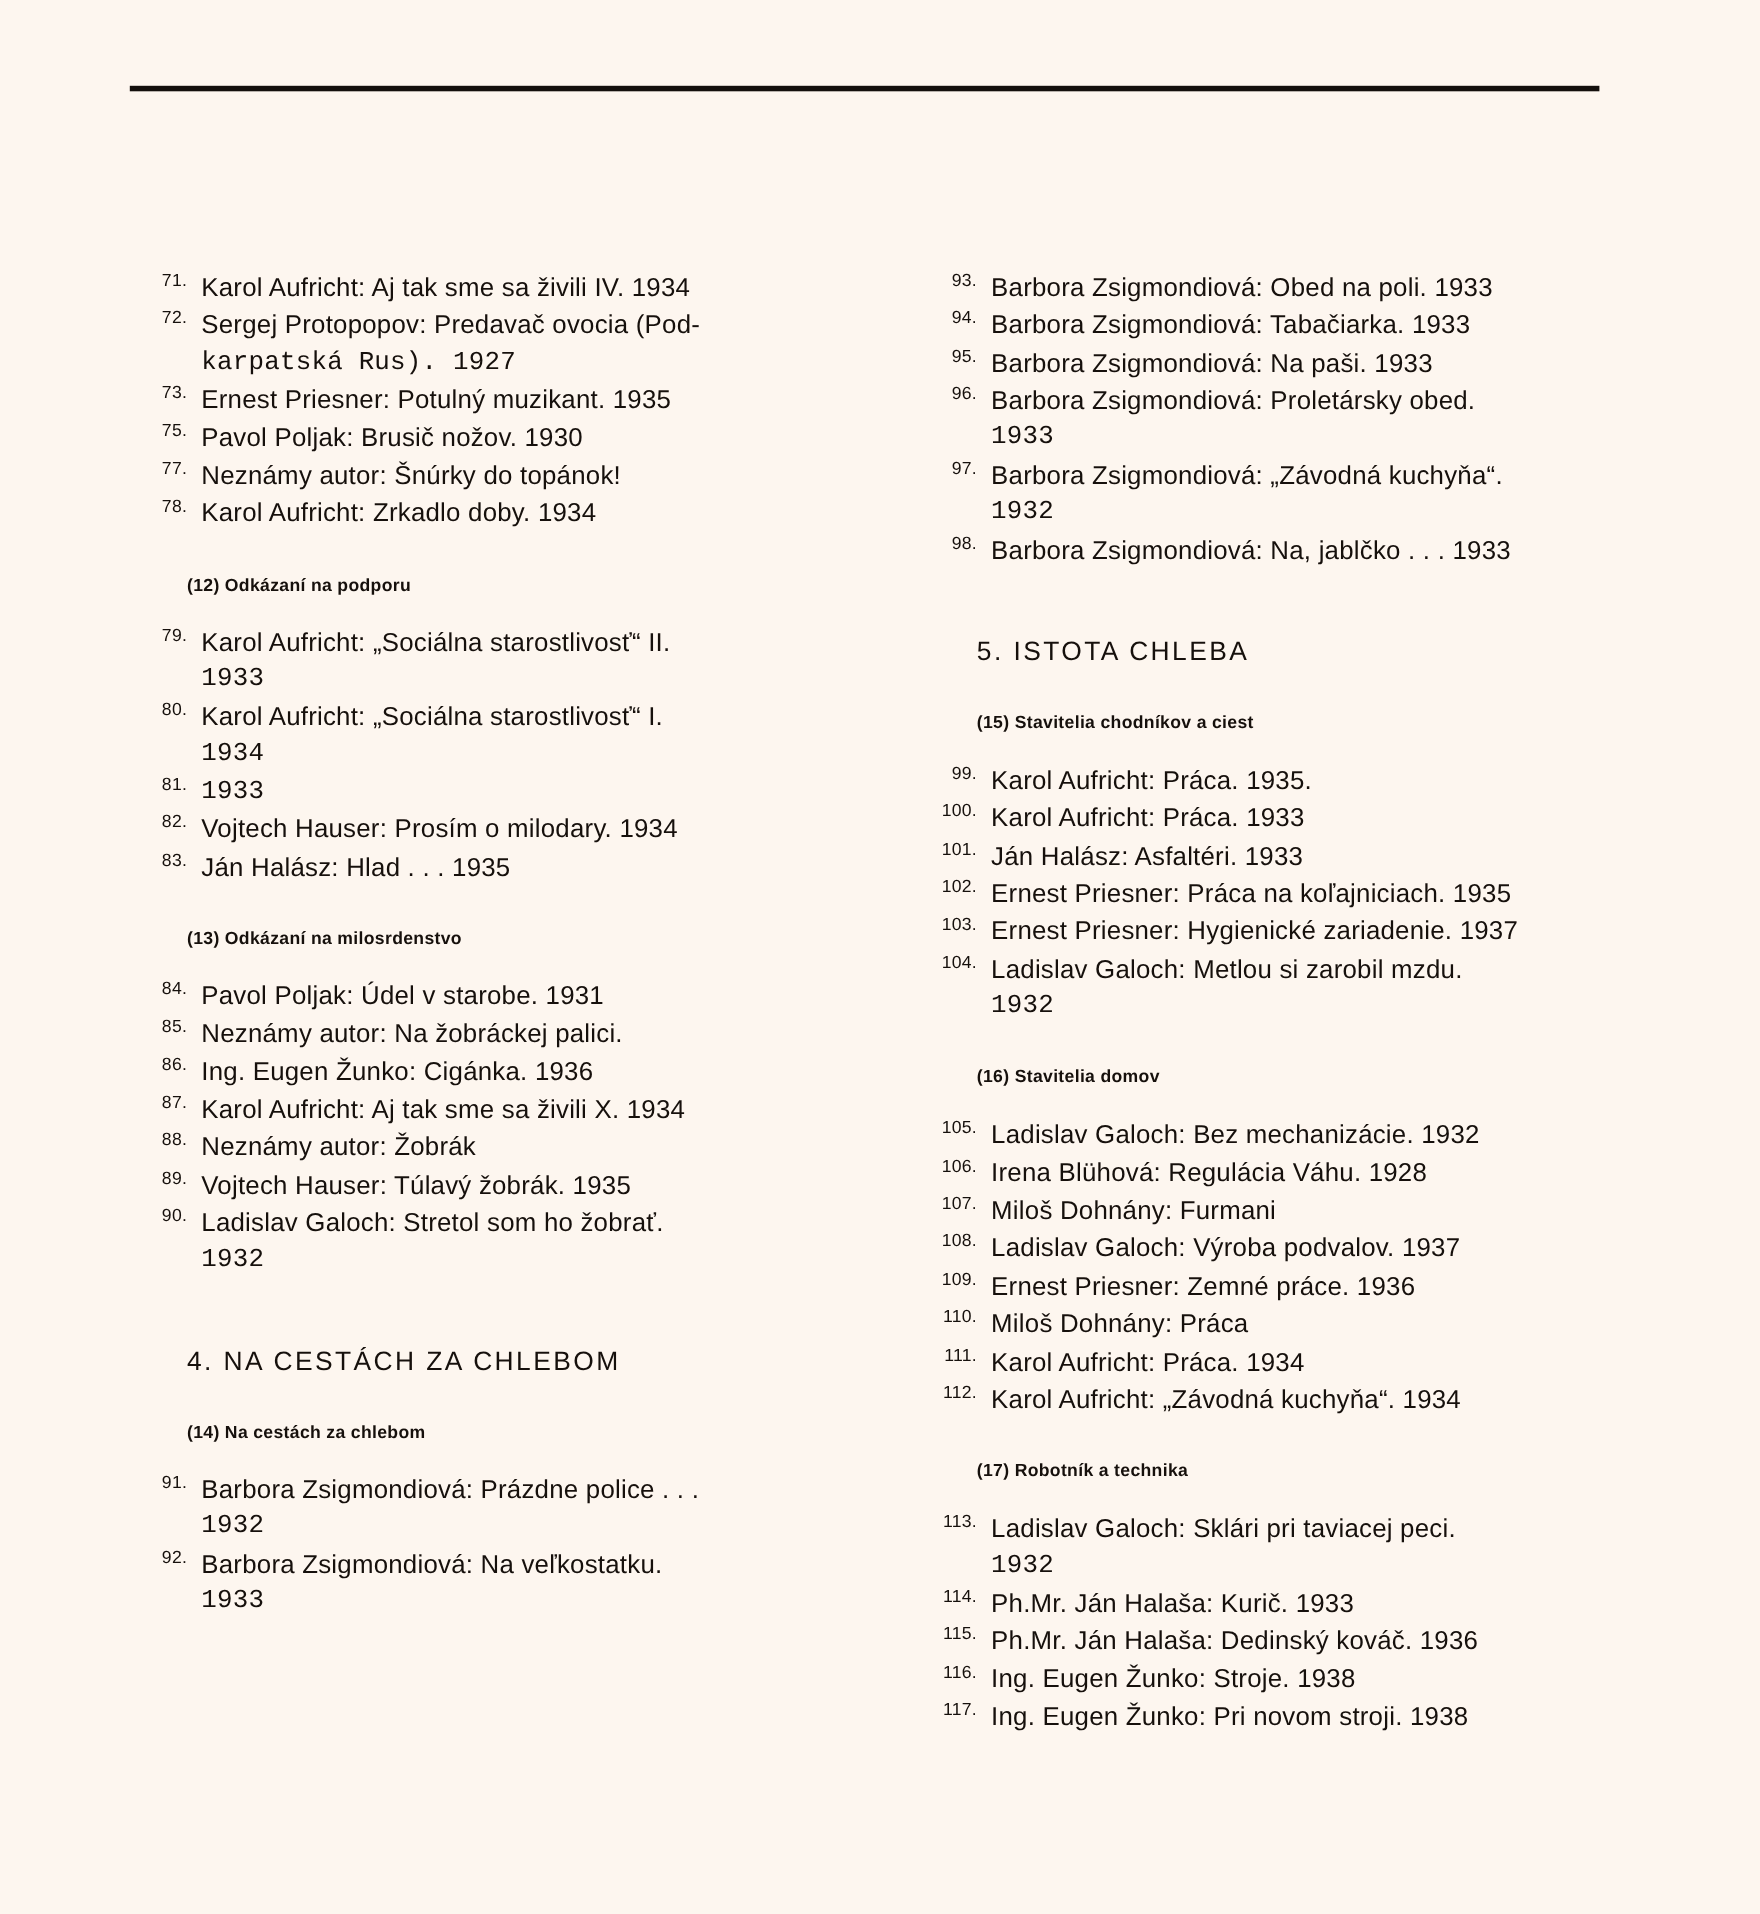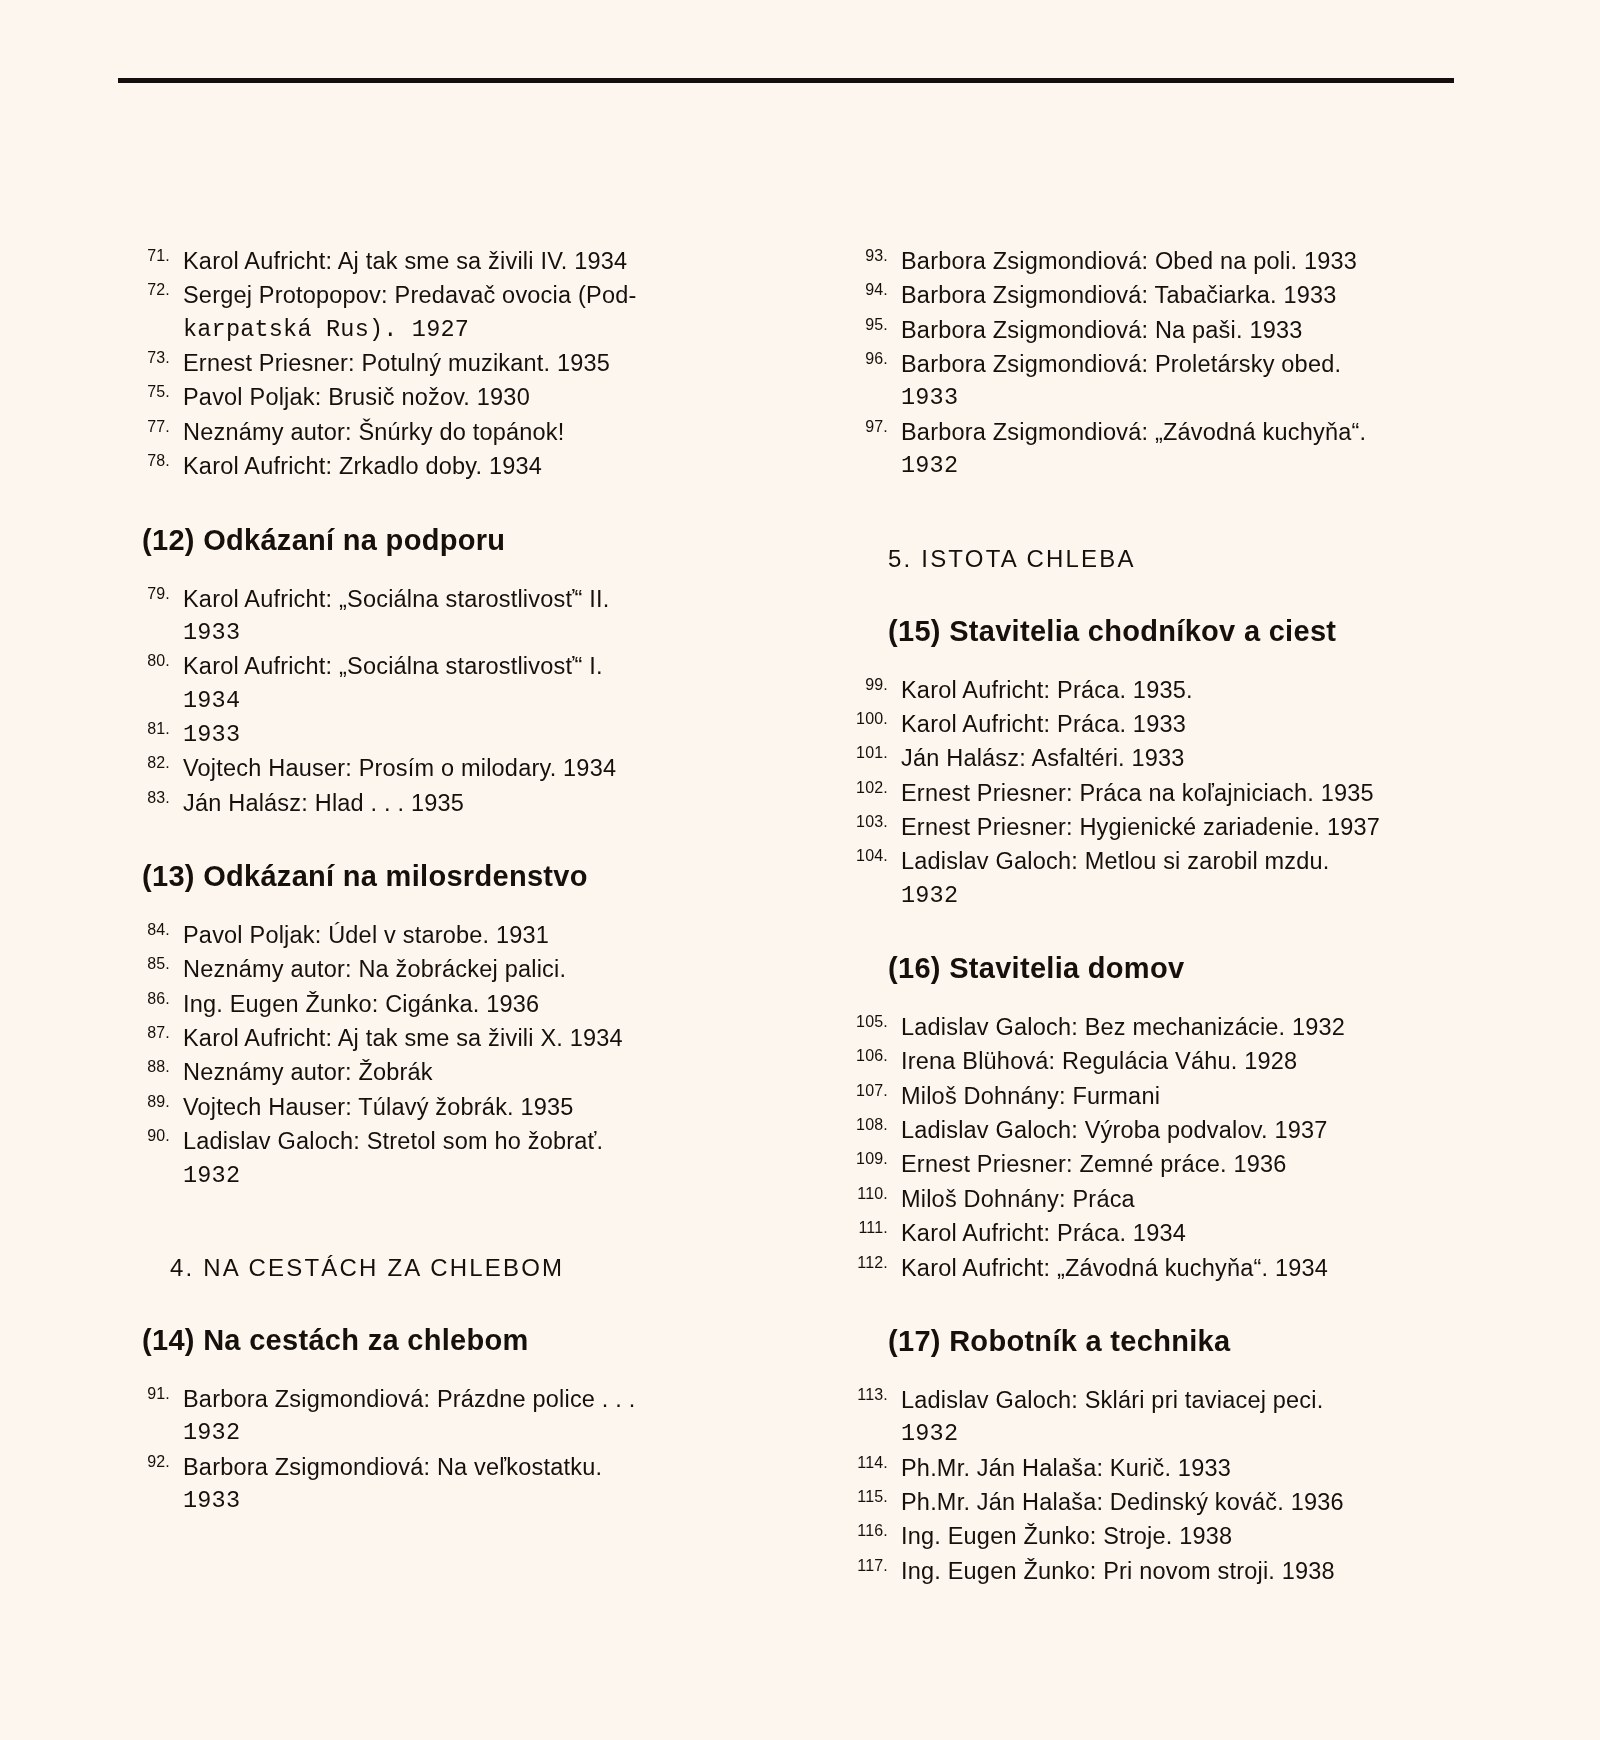--- a/index.html
+++ b/index.html
@@ -70,23 +70,23 @@
   }
   .sec-title {
     font-weight: normal;
     font-size: 24px;
     letter-spacing: 2.2px;
     margin: 62px 0 0 52px;
   }
   .col.right .sec-title { margin-left: 66px; }
   .sub-title {
     font-weight: bold;
-    font-size: 29px;
+    font-size: 16px;
     letter-spacing: 0.3px;
-    margin: 40px 0 26px 24px;
+    margin: 40px 0 26px 52px;
   }
   .col.right .sub-title { margin-left: 66px; }
   .sec-title + .sub-title { margin-top: 42px; }
   .list { margin-bottom: 0; }
 </style>
 </head>
 <body>
 
 <div class="page">
 
@@ -239,20 +239,24 @@
             <span class="cont">1933</span>
           </span>
         </div>
         <div class="entry">
           <span class="num">97.</span>
           <span class="txt">
             <span>Barbora Zsigmondiová: „Závodná kuchyňa“.</span>
             <span class="cont">1932</span>
           </span>
         </div>
+        <div class="entry">
+          <span class="num">98.</span>
+          <span class="txt">Barbora Zsigmondiová: Na, jablčko . . . 1933</span>
+        </div>
       </div>
 
       <div class="sec-title">5. ISTOTA CHLEBA</div>
       <div class="sub-title">(15) Stavitelia chodníkov a ciest</div>
 
       <div class="list">
         <div class="entry">
           <span class="num">99.</span>
           <span class="txt">Karol Aufricht: Práca. 1935.</span>
         </div>

